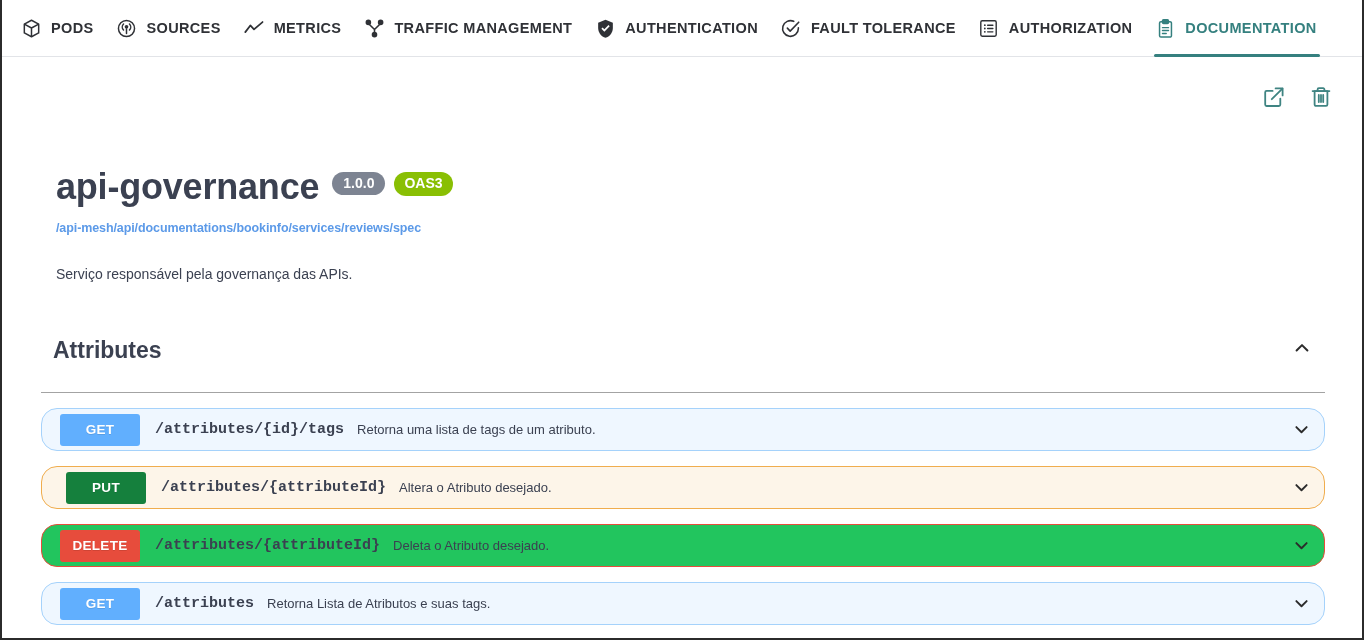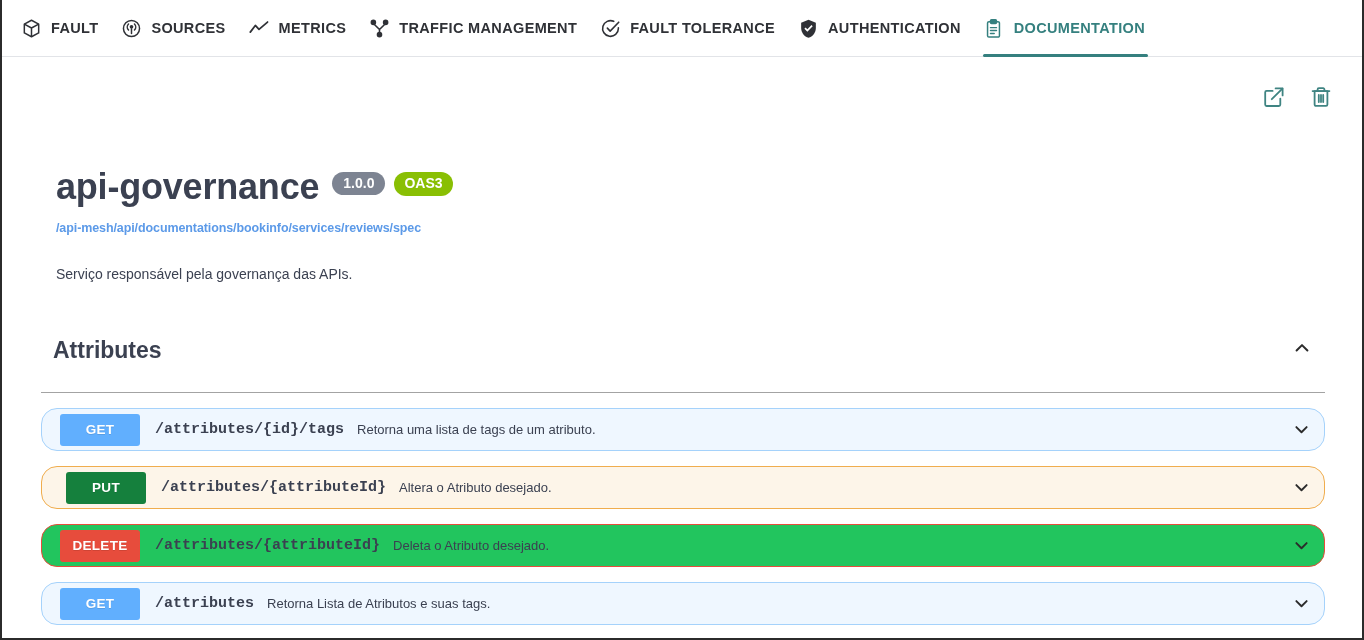--- a/index.html
+++ b/index.html
@@ -256,21 +256,21 @@
 
   <div class="topnav">
 
     <div class="nav-item">
       <span class="nav-icon">
         <svg width="21" height="21" viewBox="0 0 24 24" fill="none" stroke="#2f3136" stroke-width="1.7" stroke-linejoin="round">
           <path d="M12 2.6 20.2 7v10L12 21.4 3.8 17V7z"></path>
           <path d="M3.8 7 12 11.4 20.2 7M12 11.4V21.4"></path>
         </svg>
       </span>
-      <span class="nav-label">FAULT</span>
+      <span class="nav-label">PODS</span>
     </div>
 
     <div class="nav-item">
       <span class="nav-icon">
         <svg width="21" height="21" viewBox="0 0 24 24" fill="none" stroke="#2f3136" stroke-width="1.7" stroke-linecap="round">
           <circle cx="12" cy="12" r="9.2"></circle>
           <circle cx="12" cy="10" r="2.1" fill="#2f3136" stroke="none"></circle>
           <path d="M8.6 6.8a5 5 0 0 0 0 7M15.4 6.8a5 5 0 0 1 0 7"></path>
           <path d="M12 12.2V17.6"></path>
         </svg>
@@ -294,38 +294,50 @@
           <circle cx="19" cy="5" r="2.3" fill="#2f3136"></circle>
           <circle cx="12" cy="19" r="2.3" fill="#2f3136"></circle>
           <path d="M5.9 7.1 12 13.2M18.1 7.1 12 13.2M12 13.2v3.4"></path>
         </svg>
       </span>
       <span class="nav-label">TRAFFIC MANAGEMENT</span>
     </div>
 
     <div class="nav-item">
       <span class="nav-icon">
+        <svg width="21" height="21" viewBox="0 0 24 24" fill="#2f3136" stroke="none">
+          <path d="M12 1.9 3.6 5.4v6c0 5.2 3.6 9.9 8.4 11.1 4.8-1.2 8.4-5.9 8.4-11.1v-6z"></path>
+          <path d="M10.7 15.6 7.3 12.2l1.4-1.4 2 2 4.7-4.7 1.4 1.4z" fill="#ffffff"></path>
+        </svg>
+      </span>
+      <span class="nav-label">AUTHENTICATION</span>
+    </div>
+
+    <div class="nav-item">
+      <span class="nav-icon">
         <svg width="21" height="21" viewBox="0 0 24 24" fill="none" stroke="#2f3136" stroke-width="1.8" stroke-linecap="round" stroke-linejoin="round">
           <path d="M21 11.2v.8a9 9 0 1 1-5.3-8.2"></path>
           <path d="M8.4 11.6 11.6 15 21.4 4.8"></path>
         </svg>
       </span>
       <span class="nav-label">FAULT TOLERANCE</span>
     </div>
 
     <div class="nav-item">
       <span class="nav-icon">
-        <svg width="21" height="21" viewBox="0 0 24 24" fill="#2f3136" stroke="none">
-          <path d="M12 1.9 3.6 5.4v6c0 5.2 3.6 9.9 8.4 11.1 4.8-1.2 8.4-5.9 8.4-11.1v-6z"></path>
-          <path d="M10.7 15.6 7.3 12.2l1.4-1.4 2 2 4.7-4.7 1.4 1.4z" fill="#ffffff"></path>
-        </svg>
-      </span>
-      <span class="nav-label">AUTHENTICATION</span>
-    </div>
-
+        <svg width="21" height="21" viewBox="0 0 24 24" fill="none" stroke="#2f3136" stroke-width="1.6" stroke-linecap="round">
+          <rect x="3.2" y="3.2" width="17.6" height="17.6" rx="1.6"></rect>
+          <circle cx="7.8" cy="8.2" r="1.05" fill="#2f3136" stroke="none"></circle>
+          <circle cx="7.8" cy="12" r="1.05" fill="#2f3136" stroke="none"></circle>
+          <circle cx="7.8" cy="15.8" r="1.05" fill="#2f3136" stroke="none"></circle>
+          <path d="M11 8.2h6M11 12h6M11 15.8h6"></path>
+        </svg>
+      </span>
+      <span class="nav-label">AUTHORIZATION</span>
+    </div>
 
     <div class="nav-item active">
       <span class="nav-icon">
         <svg width="21" height="21" viewBox="0 0 24 24" fill="none" stroke="#35807f" stroke-width="1.7" stroke-linecap="round">
           <path d="M8.6 4.2H6.8A1.6 1.6 0 0 0 5.2 5.8v14.4a1.6 1.6 0 0 0 1.6 1.6h10.4a1.6 1.6 0 0 0 1.6-1.6V5.8a1.6 1.6 0 0 0-1.6-1.6h-1.8"></path>
           <rect x="8.6" y="2.1" width="6.8" height="4.2" rx="1.2" fill="#35807f" stroke="#35807f"></rect>
           <path d="M8.6 11h6.8M8.6 14.4h6.8M8.6 17.8h4.2"></path>
         </svg>
       </span>
       <span class="nav-label">DOCUMENTATION</span>

